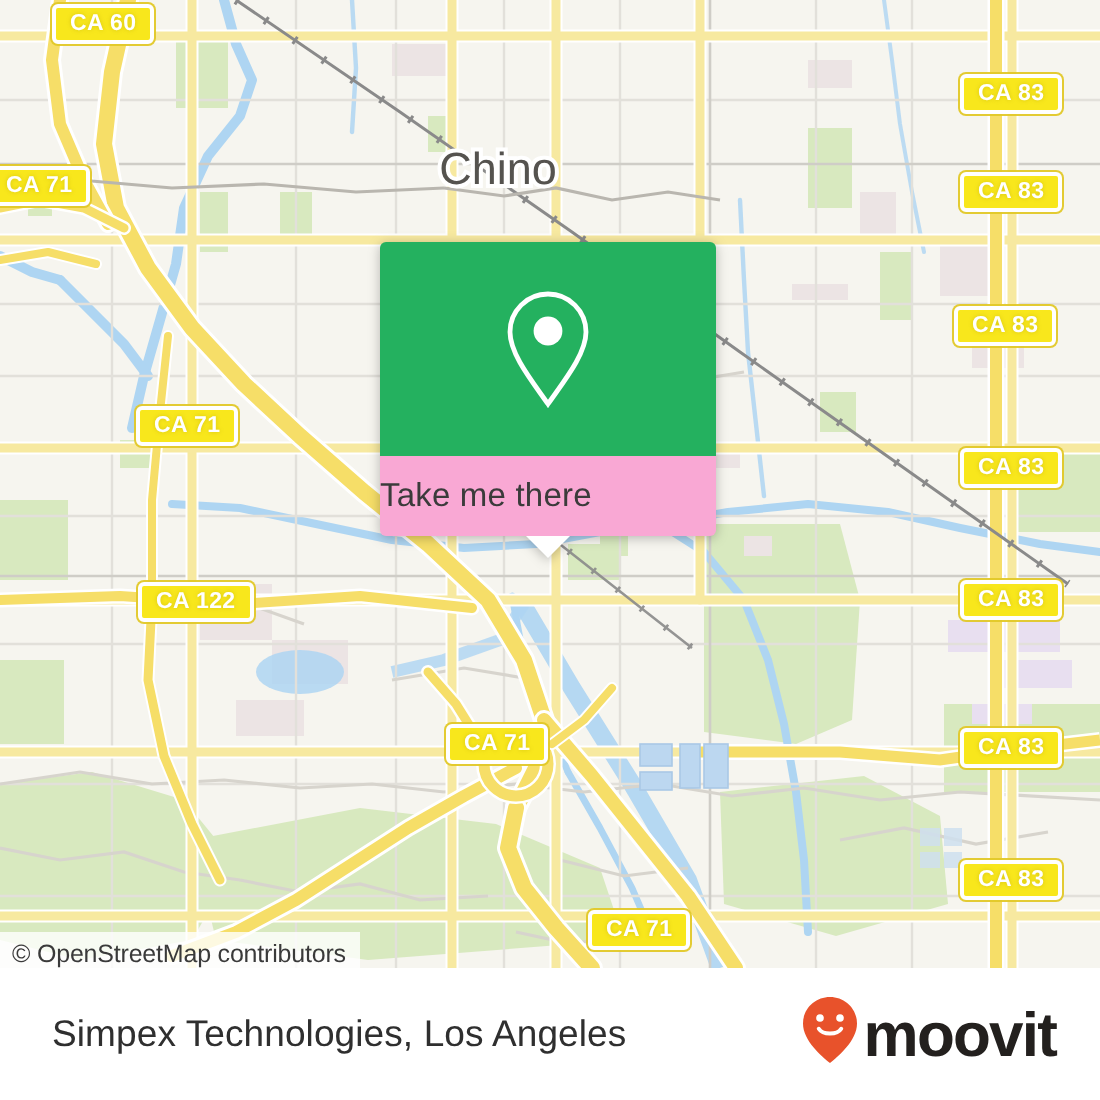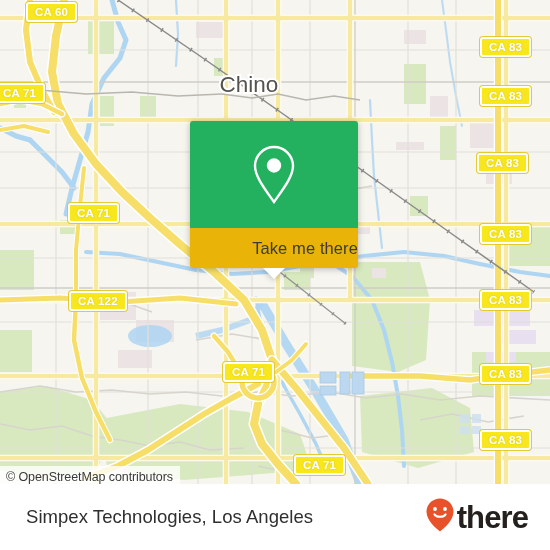--- a/index.html
+++ b/index.html
@@ -57,25 +57,25 @@
     background: #24b15f;
     border-radius: 3px 3px 0 0;
     display: flex;
     align-items: center;
     justify-content: center;
   }
   #popup-pin-icon svg { display: block; }
   #popup-footer {
     position: relative;
     height: 40px;
-    background: #eab308;
+    background: #f9a8d4;
     border-radius: 0 0 3px 3px;
     display: flex;
     align-items: center;
-    justify-content: flex-end;
+    justify-content: flex-start;
   }
   #popup-label {
     font-size: 16.5px;
     color: #3b3b3b;
     letter-spacing: 0.1px;
   }
   #popup-tail {
     position: absolute;
     left: 50%;
     bottom: -11px;
@@ -393,15 +393,15 @@
   <span id="place-title">Simpex Technologies, Los Angeles</span>
   <span id="moovit-logo">
     <span>
       <svg width="28" height="34" viewBox="0 0 28 34" aria-hidden="true">
         <path d="M14 0.5 C6.5 0.5 0.5 6.4 0.5 13.7 C0.5 22.4 10 30.2 14 33.5 C18 30.2 27.5 22.4 27.5 13.7 C27.5 6.4 21.5 0.5 14 0.5 Z" fill="#e8522b"></path>
         <circle cx="9" cy="11" r="1.9" fill="#ffffff"></circle>
         <circle cx="19" cy="11" r="1.9" fill="#ffffff"></circle>
         <path d="M8.4 16.4 C10.4 19.6 17.6 19.6 19.6 16.4" fill="none" stroke="#ffffff" stroke-width="2" stroke-linecap="round"></path>
       </svg>
     </span>
-    <span id="moovit-wordmark">there</span>
+    <span id="moovit-wordmark">moovit</span>
   </span>
 </div>
 
 </body></html>

